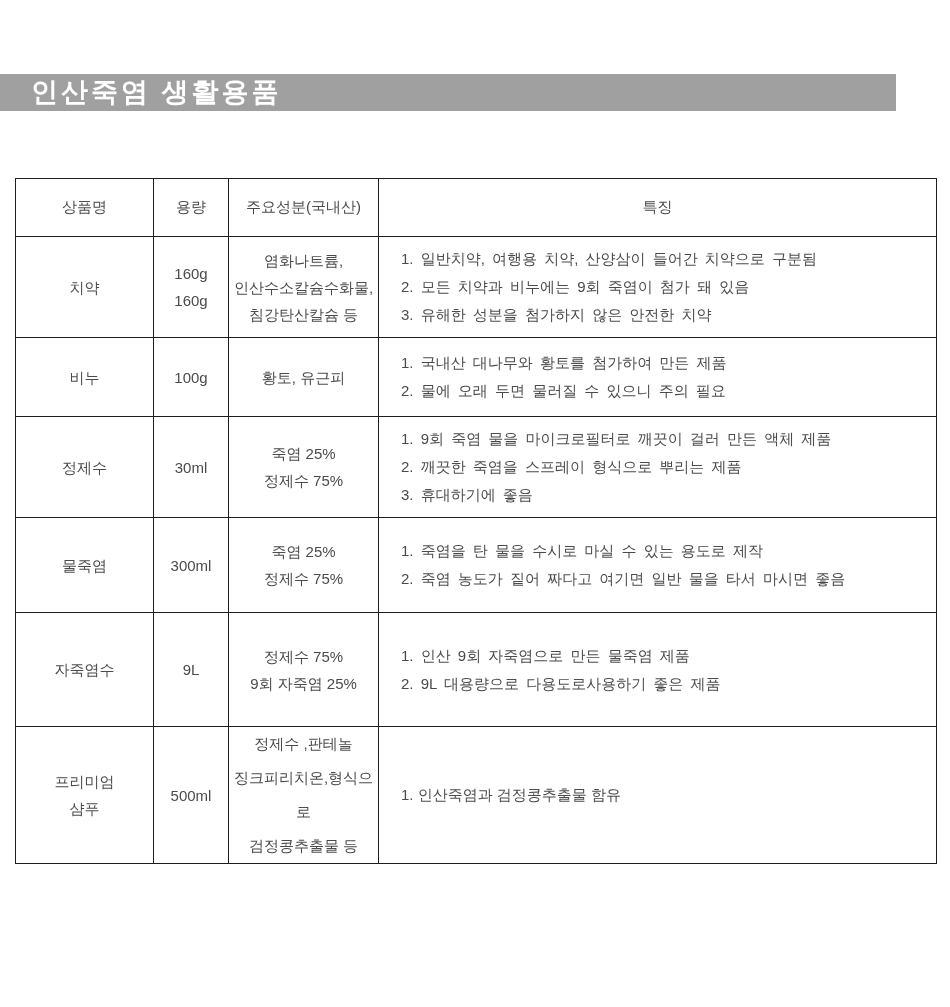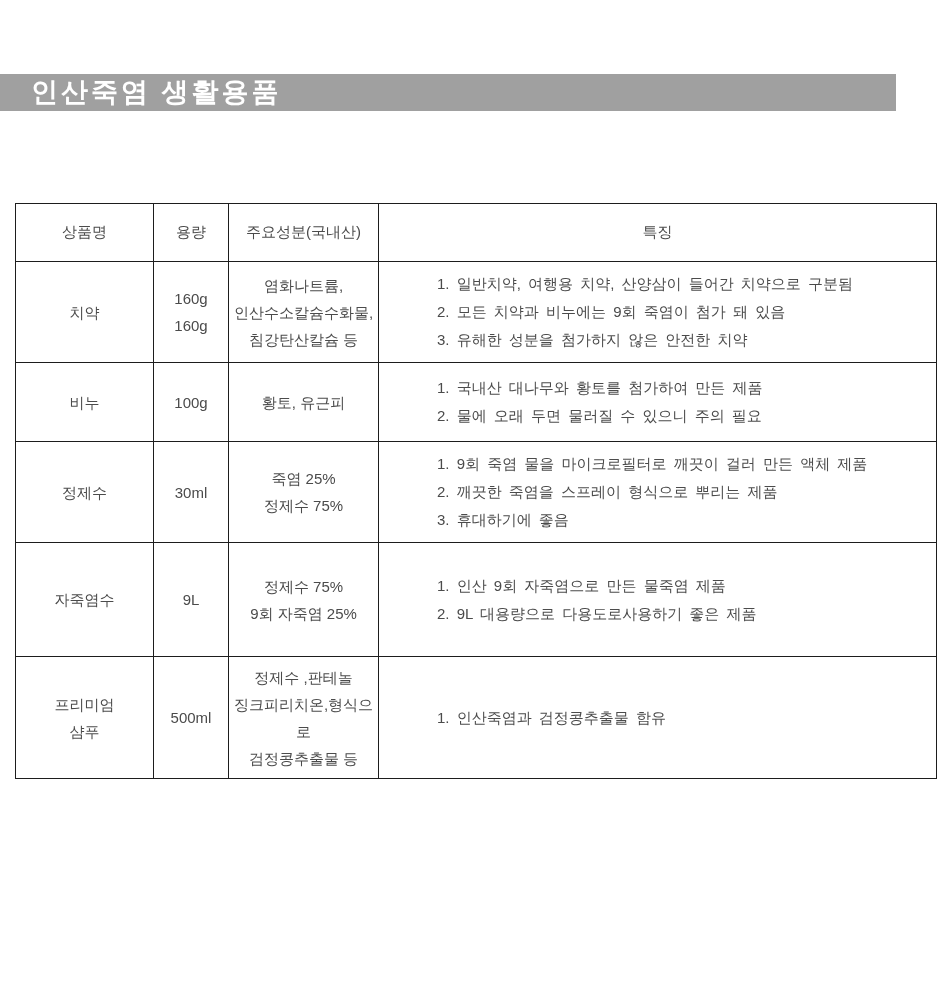--- a/index.html
+++ b/index.html
@@ -18,21 +18,21 @@
     background: #a0a0a0;
     color: #ffffff;
     font-size: 27px;
     font-weight: 700;
     letter-spacing: 3px;
     line-height: 37px;
     padding-left: 31px;
   }
   table.product-table {
     position: absolute;
-    left: 15px; top: 203px;
+    left: 15px; top: 178px;
     width: 921px;
     border-collapse: collapse;
     table-layout: fixed;
   }
   col.c1 { width: 138px; }
   col.c2 { width: 75px; }
   col.c3 { width: 150px; }
   col.c4 { width: 558px; }
   th, td {
     border: 1px solid #1d1d1d;
@@ -50,21 +50,21 @@
   tr.r3 { height: 95px; }
   tr.r4 { height: 104px; }
   tr.r5 { height: 114px; }
   tr.r6 { height: 122px; }
   td.name div, td.cap div, td.ing div { line-height: 27px; }
   tbody tr:nth-child(6) td.ing div { line-height: 34px; }
   td.feat {
     text-align: left;
     padding: 8px 10px 8px 22px;
   }
-  td.feat div { line-height: 28px; margin-left: 36px; }
+  td.feat div { line-height: 28px; }
   tbody tr:nth-child(-n+5) td.feat { word-spacing: 3px; }
 </style>
 </head>
 <body>
 
 <div class="title-bar">
   <span>인산죽염 생활용품</span>
 </div>
 
 <table class="product-table">
@@ -127,20 +127,36 @@
       <td class="ing">
         <div>죽염 25%</div>
         <div>정제수 75%</div>
       </td>
       <td class="feat">
         <div>1. 9회 죽염 물을 마이크로필터로 깨끗이 걸러 만든 액체 제품</div>
         <div>2. 깨끗한 죽염을 스프레이 형식으로 뿌리는 제품</div>
         <div>3. 휴대하기에 좋음</div>
       </td>
     </tr>
+    <tr class="r3">
+      <td class="name">
+        <div>물죽염</div>
+      </td>
+      <td class="cap">
+        <div>300ml</div>
+      </td>
+      <td class="ing">
+        <div>죽염 25%</div>
+        <div>정제수 75%</div>
+      </td>
+      <td class="feat">
+        <div>1. 죽염을 탄 물을 수시로 마실 수 있는 용도로 제작</div>
+        <div>2. 죽염 농도가 짙어 짜다고 여기면 일반 물을 타서 마시면 좋음</div>
+      </td>
+    </tr>
     <tr class="r5">
       <td class="name">
         <div>자죽염수</div>
       </td>
       <td class="cap">
         <div>9L</div>
       </td>
       <td class="ing">
         <div>정제수 75%</div>
         <div>9회 자죽염 25%</div>

